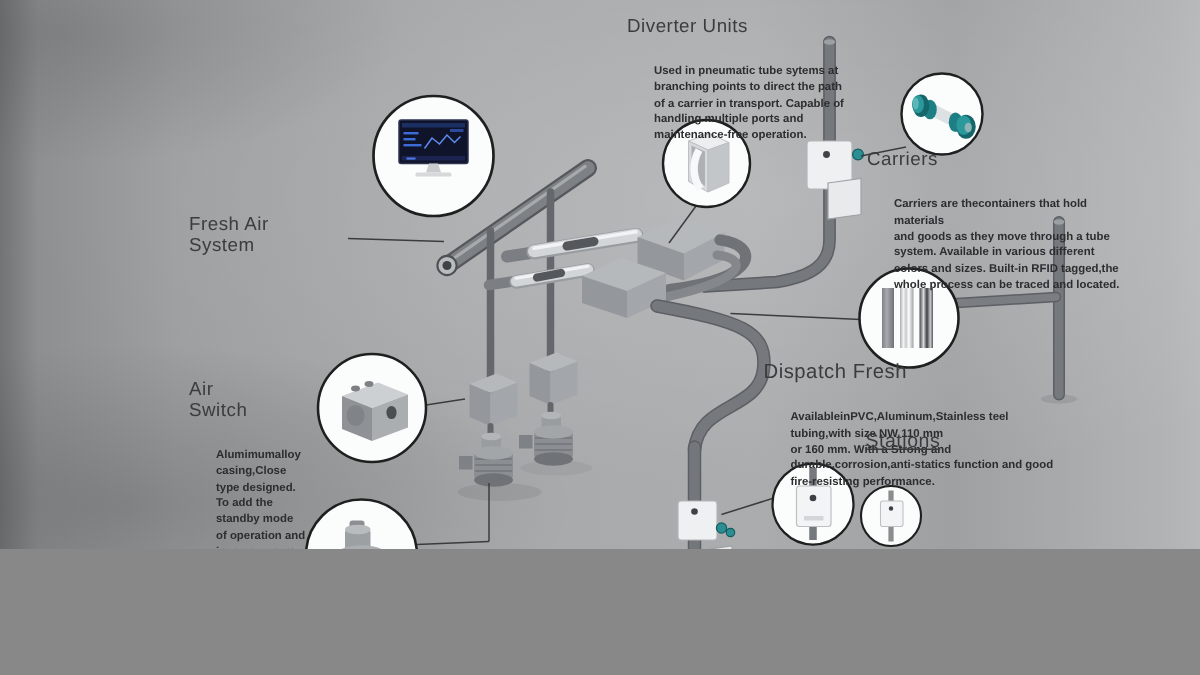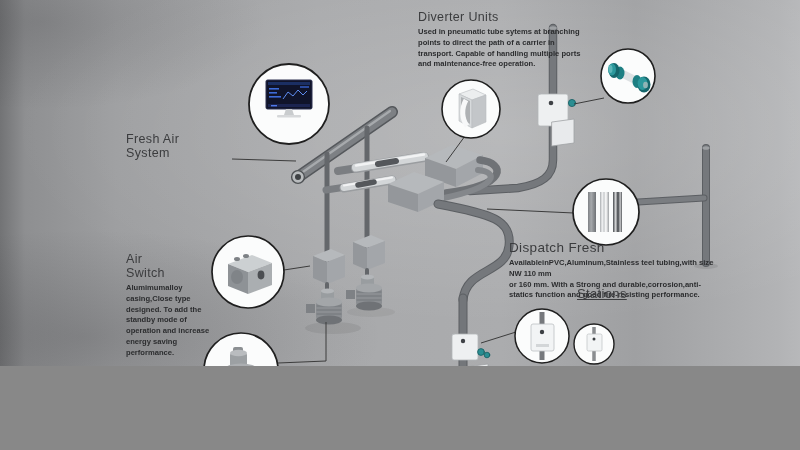--- a/index.html
+++ b/index.html
@@ -12,24 +12,24 @@
       radial-gradient(95% 85% at 60% 36%, rgba(255,255,255,.16), rgba(255,255,255,0) 62%),
       linear-gradient(90deg,#727375 0%,#8e8f91 3%,#9d9ea0 14%,#a8a9ab 38%,#abacae 60%,#9fa0a2 76%,#b2b3b5 93%,#bfc0c2 100%);
     padding-left: 36px;
   }
   svg{position:absolute;left:0;top:0;}
   .ann{position:absolute;color:#2c2d2f;}
   .ann h2{
     margin:0 0 3px 0;font-size:12.5px;font-weight:normal;color:#3b3c3e;
     letter-spacing:.35px;line-height:1.12;white-space:pre-line;
   }
-  .ann p{margin:0;font-size:7.6px;font-weight:bold;line-height:1.42;white-space:pre-line;}
+  .ann p{margin:18px;font-size:7.6px;font-weight:bold;line-height:1.42;white-space:pre-line;}
   .a-diverter{left:418px;top:10px;width:168px;}
   .a-carriers{left:578px;top:99px;width:192px;}
-  .a-fresh{left:126px;top:132px;width:155px;}
+  .a-fresh{left:126px;top:142px;width:155px;}
   .a-switch{left:126px;top:252px;width:96px;}
   .a-blower{left:126px;top:334px;width:120px;}
   .a-dispatch{left:509px;top:240px;width:214px;}
   .a-dispatch h2{font-size:13.5px;}
   .a-stations{left:570px;top:287px;width:200px;}
   .a-stations h2{margin-left:7px;font-size:13px;text-decoration:underline;}
   .a-toploading{left:578px;top:367px;width:64px;}
   .a-toploading p{font-size:6.3px;line-height:1.45;color:#3e3f41;}
 </style>
 </head>
@@ -300,20 +300,25 @@
       </g>
     </g>
   </g>
 </svg>
 
   <div class="ann a-diverter">
     <h2>Diverter Units</h2>
     <p>Used in pneumatic tube sytems at branching points to direct the path of a carrier in transport. Capable of handling multiple ports and maintenance-free operation.</p>
   </div>
 
+  <div class="ann a-carriers">
+    <h2>Carriers</h2>
+    <p>Carriers are thecontainers that hold materials
+and goods as they move through a tube system. Available in various different colors and sizes. Built-in RFID tagged,the whole process can be traced and located.</p>
+  </div>
 
   <div class="ann a-fresh">
     <h2>Fresh Air
 System</h2>
   </div>
 
   <div class="ann a-switch">
     <h2>Air
 Switch</h2>
     <p>Alumimumalloy casing,Close type designed. To add the standby mode of operation and increase energy saving performance.</p>

